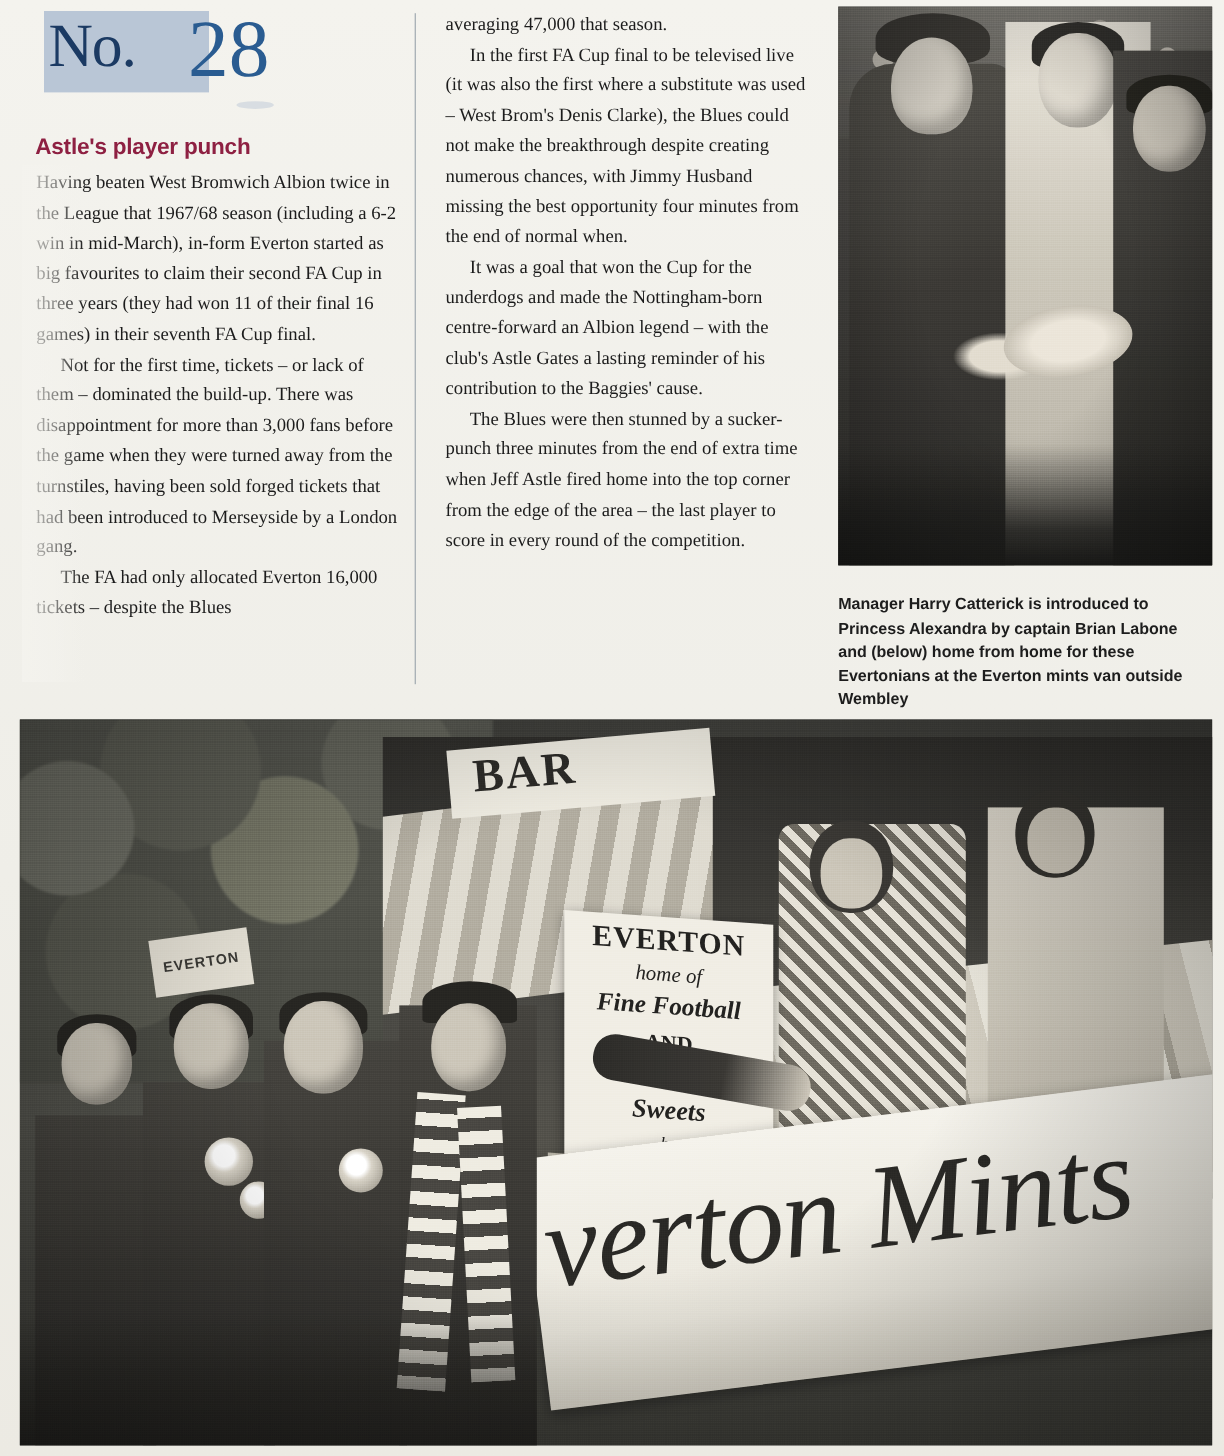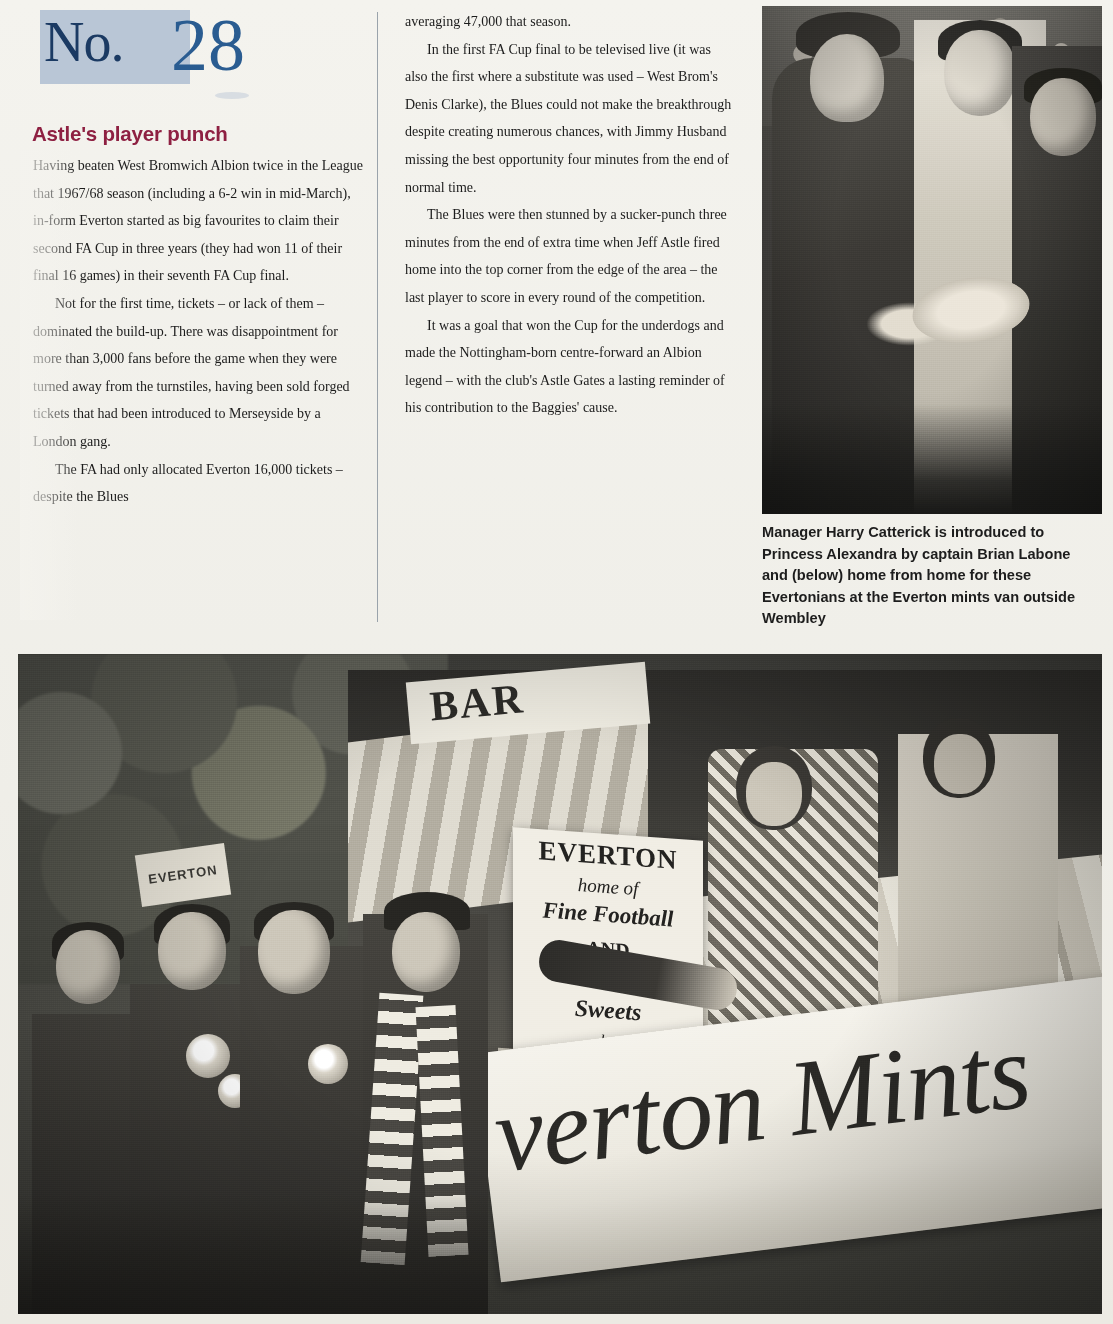--- a/index.html
+++ b/index.html
@@ -79,21 +79,21 @@
     font-weight: bold;
     font-size: 20.5px;
     color: #8e2042;
     letter-spacing: -0.2px;
   }
 
   
   .col {
     position: absolute;
     font-family: "Liberation Serif", serif;
-    font-size: 14px;
+    font-size: 17px;
     line-height: 27.6px;
     color: #1c1c1c;
     text-align: left;
   }
   .col p { margin: 0; }
   .col p + p { text-indent: 22px; }
 
   .col-1 {
     left: 33px;
     top: 152px;
@@ -141,21 +141,21 @@
     top: 654px;
     width: 1084px;
     height: 660px;
     overflow: hidden;
     background: #3d3d3b;
   }
 
   .caption {
     position: absolute;
     left: 762px;
-    top: 522px;
+    top: 540px;
     width: 330px;
     font-family: "Liberation Sans", sans-serif;
     font-size: 14.6px;
     line-height: 21.5px;
     font-weight: bold;
     color: #1d1d1d;
   }
 
   
   .grain {
@@ -432,23 +432,23 @@
 
   <div class="col col-1">
     <p>Having beaten West Bromwich Albion twice in the League that 1967/68 season (including a 6-2 win in mid-March), in-form Everton started as big favourites to claim their second FA Cup in three years (they had won 11 of their final 16 games) in their seventh FA Cup final.</p>
     <p>Not for the first time, tickets – or lack of them – dominated the build-up. There was disappointment for more than 3,000 fans before the game when they were turned away from the turnstiles, having been sold forged tickets that had been introduced to Merseyside by a London gang.</p>
     <p>The FA had only allocated Everton 16,000 tickets – despite the Blues</p>
   </div>
   <div class="fade-left"></div>
 
   <div class="col col-2">
     <p>averaging 47,000 that season.</p>
-    <p>In the first FA Cup final to be televised live (it was also the first where a substitute was used – West Brom's Denis Clarke), the Blues could not make the breakthrough despite creating numerous chances, with Jimmy Husband missing the best opportunity four minutes from the end of normal time.</p>
+    <p>In the first FA Cup final to be televised live (it was also the first where a substitute was used – West Brom's Denis Clarke), the Blues could not make the breakthrough despite creating numerous chances, with Jimmy Husband missing the best opportunity four minutes from the end of normal when.</p>
+    <p>It was a goal that won the Cup for the underdogs and made the Nottingham-born centre-forward an Albion legend – with the club's Astle Gates a lasting reminder of his contribution to the Baggies' cause.</p>
     <p>The Blues were then stunned by a sucker-punch three minutes from the end of extra time when Jeff Astle fired home into the top corner from the edge of the area – the last player to score in every round of the competition.</p>
-    <p>It was a goal that won the Cup for the underdogs and made the Nottingham-born centre-forward an Albion legend – with the club's Astle Gates a lasting reminder of his contribution to the Baggies' cause.</p>
   </div>
 
   <div class="photo-top">
     <div class="tp-bg"></div>
     <div class="tp-crowd"></div>
     <div class="fig tp-woman"></div>
     <div class="tp-woman-hat"></div>
     <div class="tp-woman-head"></div>
     <div class="fig tp-player"></div>
     <div class="tp-player-hair"></div>

